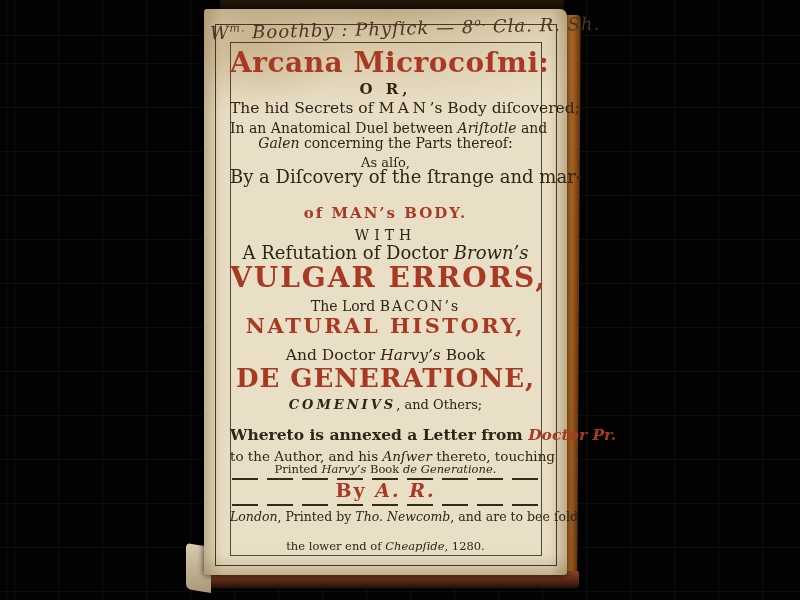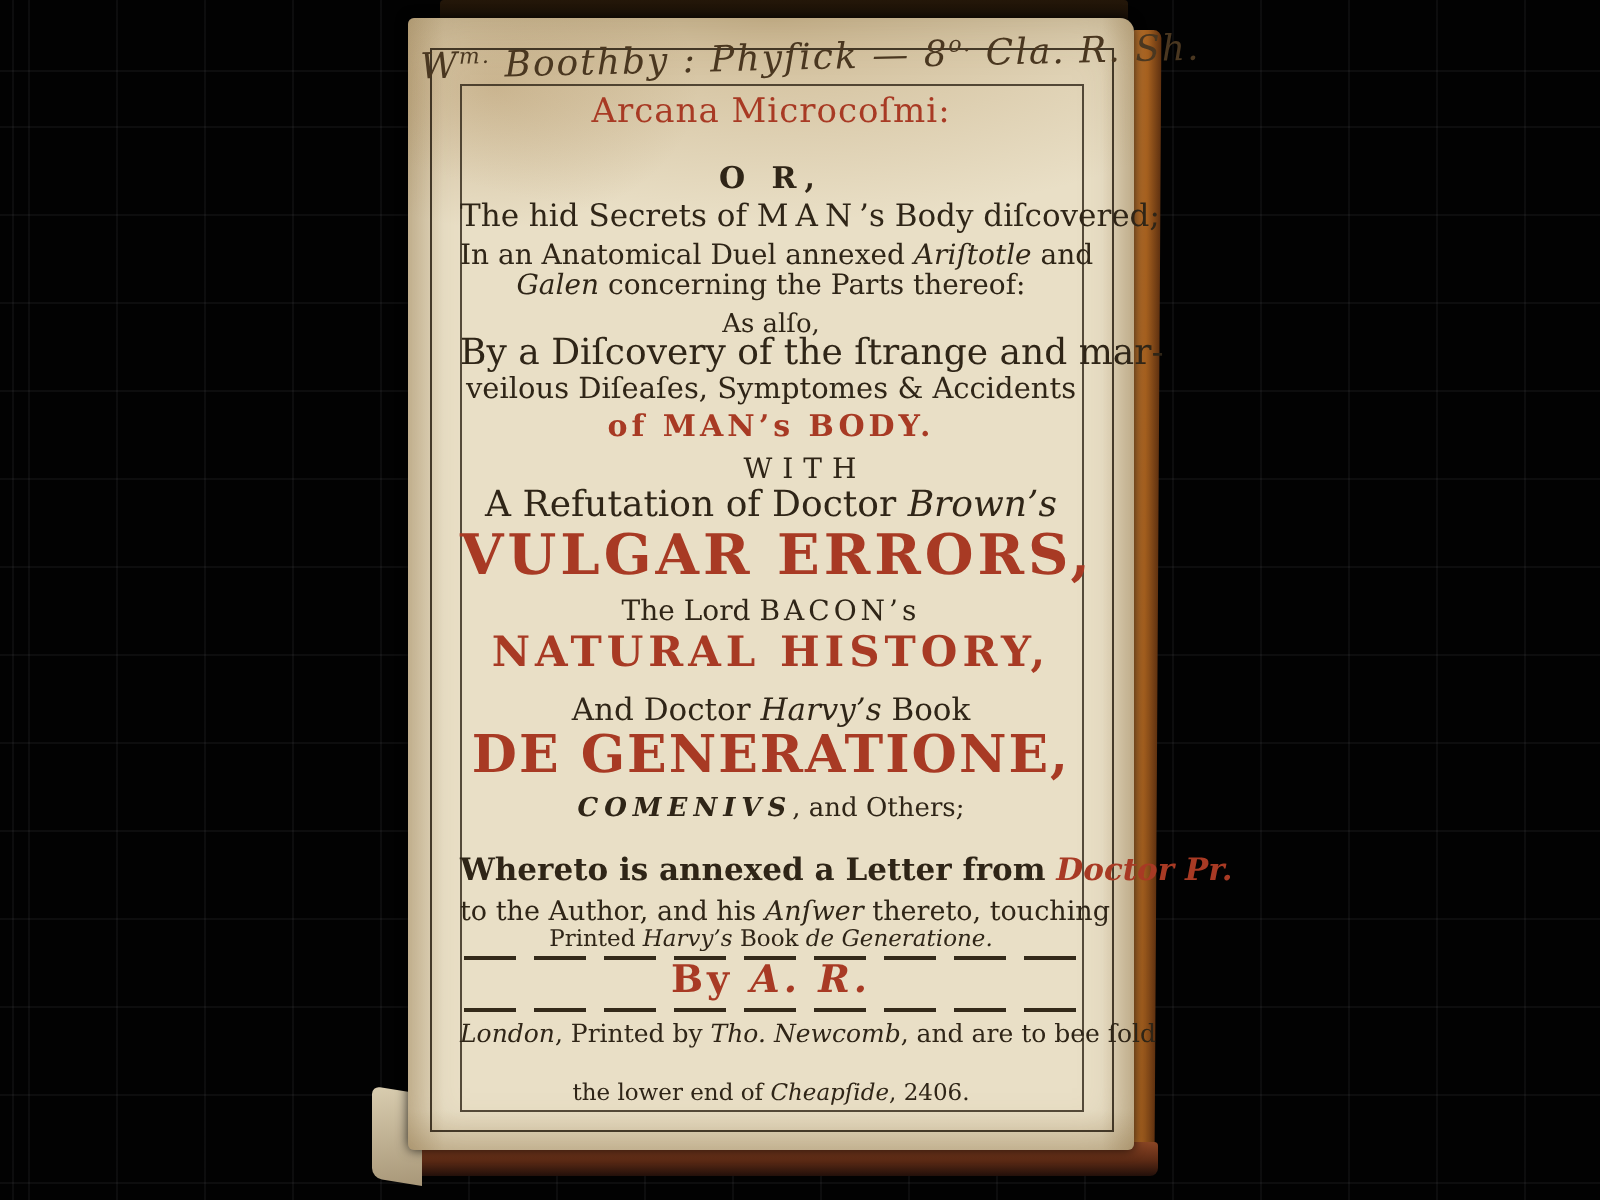--- a/index.html
+++ b/index.html
@@ -45,31 +45,31 @@
   .inscription{position:absolute;left:6px;top:9px;width:352px;text-align:center;
     font-style:italic;font-size:18px;letter-spacing:1px;color:#4a3720;
     transform:rotate(-1.4deg);white-space:nowrap;}
   .inscription .sup{font-size:11px;vertical-align:super;}
 
   .l{position:absolute;left:26px;width:311px;text-align:center;
      color:#2f2517;line-height:1.05;white-space:nowrap;}
   .red{color:#a83a24;}
   .it{font-style:italic;}
 
-  .l0{top:39px;font-size:17px;font-weight:normal;letter-spacing:0.5px;}
+  .l0{top:39px;font-size:28px;font-weight:bold;letter-spacing:0.5px;}
   .l1{top:73px;font-size:15px;letter-spacing:4px;font-weight:bold;}
   .l2{top:91px;font-size:15.5px;}
   .seg-man{letter-spacing:3.5px;}
   .l3{top:112px;font-size:14px;}
   .l4{top:127px;font-size:14px;}
   .l5{top:147px;font-size:13px;}
   .l6{top:159px;font-size:18px;}
   .l7{top:179px;font-size:14.5px;}
   .l8{top:197px;font-size:15px;letter-spacing:2px;font-weight:bold;}
-  .l9{top:219px;font-size:14px;letter-spacing:5px;margin-left:17px;}
+  .l9{top:219px;font-size:14px;letter-spacing:5px;}
   .l10{top:235px;font-size:18px;}
   .l11{top:254px;font-size:28px;letter-spacing:2px;font-weight:bold;}
   .l12{top:290px;font-size:14px;}
   .seg-bacon{letter-spacing:2px;}
   .l13{top:306px;font-size:21px;letter-spacing:2.5px;font-weight:bold;}
   .l14{top:338px;font-size:15.5px;}
   .l15{top:356px;font-size:26px;letter-spacing:1px;font-weight:bold;}
   .l16{top:389px;font-size:13px;text-align:center;}
   .seg-comenius{font-style:italic;letter-spacing:3px;font-weight:bold;}
   .l17{top:418px;font-size:15.5px;font-weight:bold;}
@@ -98,38 +98,37 @@
 
   <div class="page">
     <div class="border-outer"></div>
     <div class="border-inner"></div>
 
     <div class="inscription"><span>W</span><span class="sup">m.</span><span> Boothby : Phyſick — 8</span><span class="sup">o.</span><span> Cla. R. Sh.</span></div>
 
     <div class="l l0 red"><span>Arcana Microcoſmi:</span></div>
     <div class="l l1"><span>O R,</span></div>
     <div class="l l2"><span>The hid Secrets of </span><span class="seg-man">MAN</span><span>’s Body diſcovered;</span></div>
-    <div class="l l3"><span>In an Anatomical Duel annexed </span><span class="it">Ariſtotle</span><span> and</span></div>
+    <div class="l l3"><span>In an Anatomical Duel between </span><span class="it">Ariſtotle</span><span> and</span></div>
     <div class="l l4"><span class="it">Galen</span><span> concerning the Parts thereof:</span></div>
     <div class="l l5"><span>As alſo,</span></div>
     <div class="l l6"><span>By a Diſcovery of the ſtrange and mar-</span></div>
-    <div class="l l7"><span>veilous Diſeaſes, Symptomes &amp; Accidents</span></div>
     <div class="l l8 red"><span>of MAN’s BODY.</span></div>
     <div class="l l9"><span>WITH</span></div>
     <div class="l l10"><span>A Refutation of Doctor </span><span class="it">Brown’s</span></div>
     <div class="l l11 red"><span>VULGAR ERRORS,</span></div>
     <div class="l l12"><span>The Lord </span><span class="seg-bacon">BACON’s</span></div>
     <div class="l l13 red"><span>NATURAL HISTORY,</span></div>
     <div class="l l14"><span>And Doctor </span><span class="it">Harvy’s</span><span> Book</span></div>
     <div class="l l15 red"><span>DE GENERATIONE,</span></div>
     <div class="l l16"><span class="seg-comenius">COMENIVS</span><span>, and Others;</span></div>
     <div class="l l17"><span>Whereto is annexed a Letter from </span><span class="red it">Doctor Pr.</span></div>
     <div class="l l18"><span>to the Author, and his </span><span class="it">Anſwer</span><span> thereto, touching</span></div>
     <div class="l l19"><span>Printed </span><span class="it">Harvy’s</span><span> Book </span><span class="it">de Generatione.</span></div>
 
     <div class="rule-dash rd1"></div>
     <div class="l l20 red"><span>By </span><span class="it">A. R.</span></div>
     <div class="rule-dash rd2"></div>
 
     <div class="l l21"><span class="it">London</span><span>, Printed by </span><span class="it">Tho. Newcomb</span><span>, and are to bee ſold</span></div>
-    <div class="l l23"><span>the lower end of </span><span class="it">Cheapſide</span><span>, 2406.</span></div>
+    <div class="l l23"><span>the lower end of </span><span class="it">Cheapſide</span><span>, 1280.</span></div>
   </div>
 </div>
 
 </body></html>

